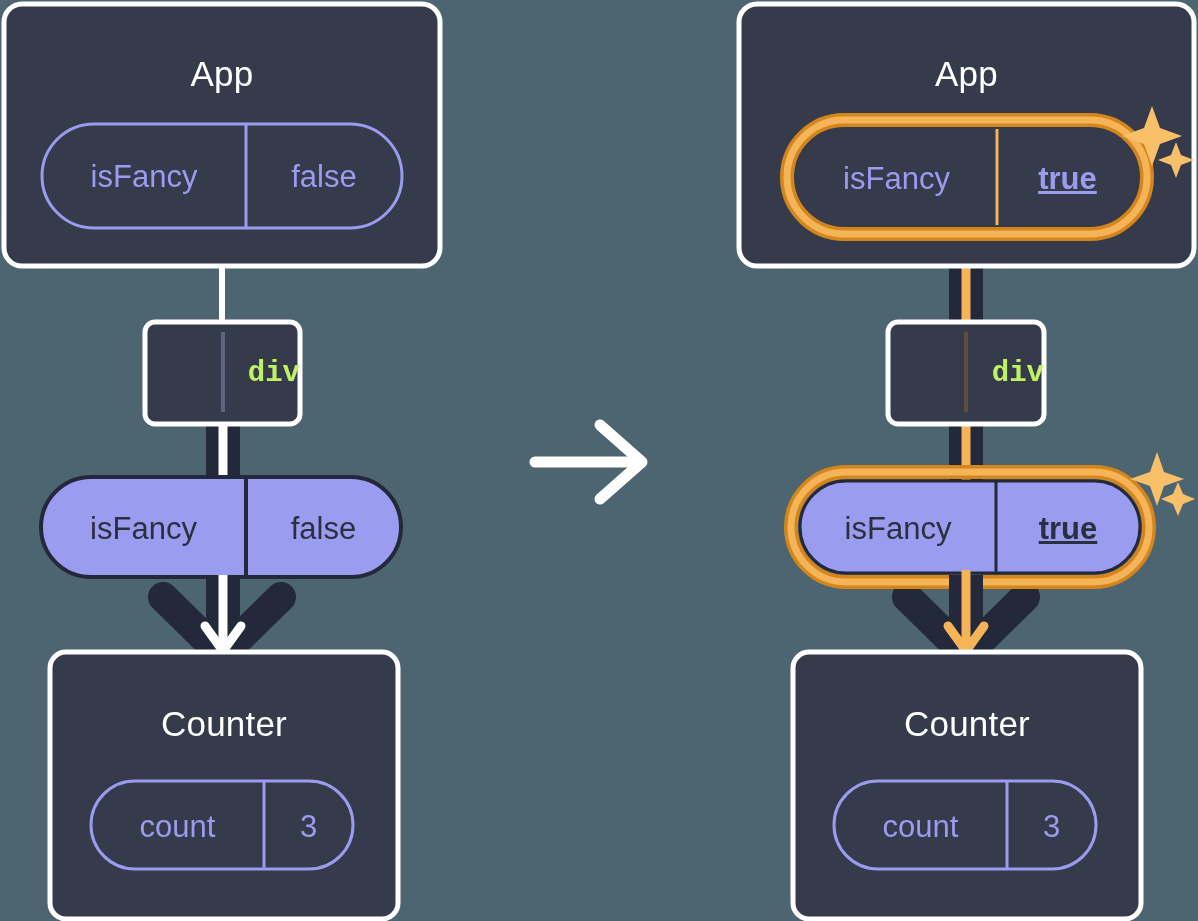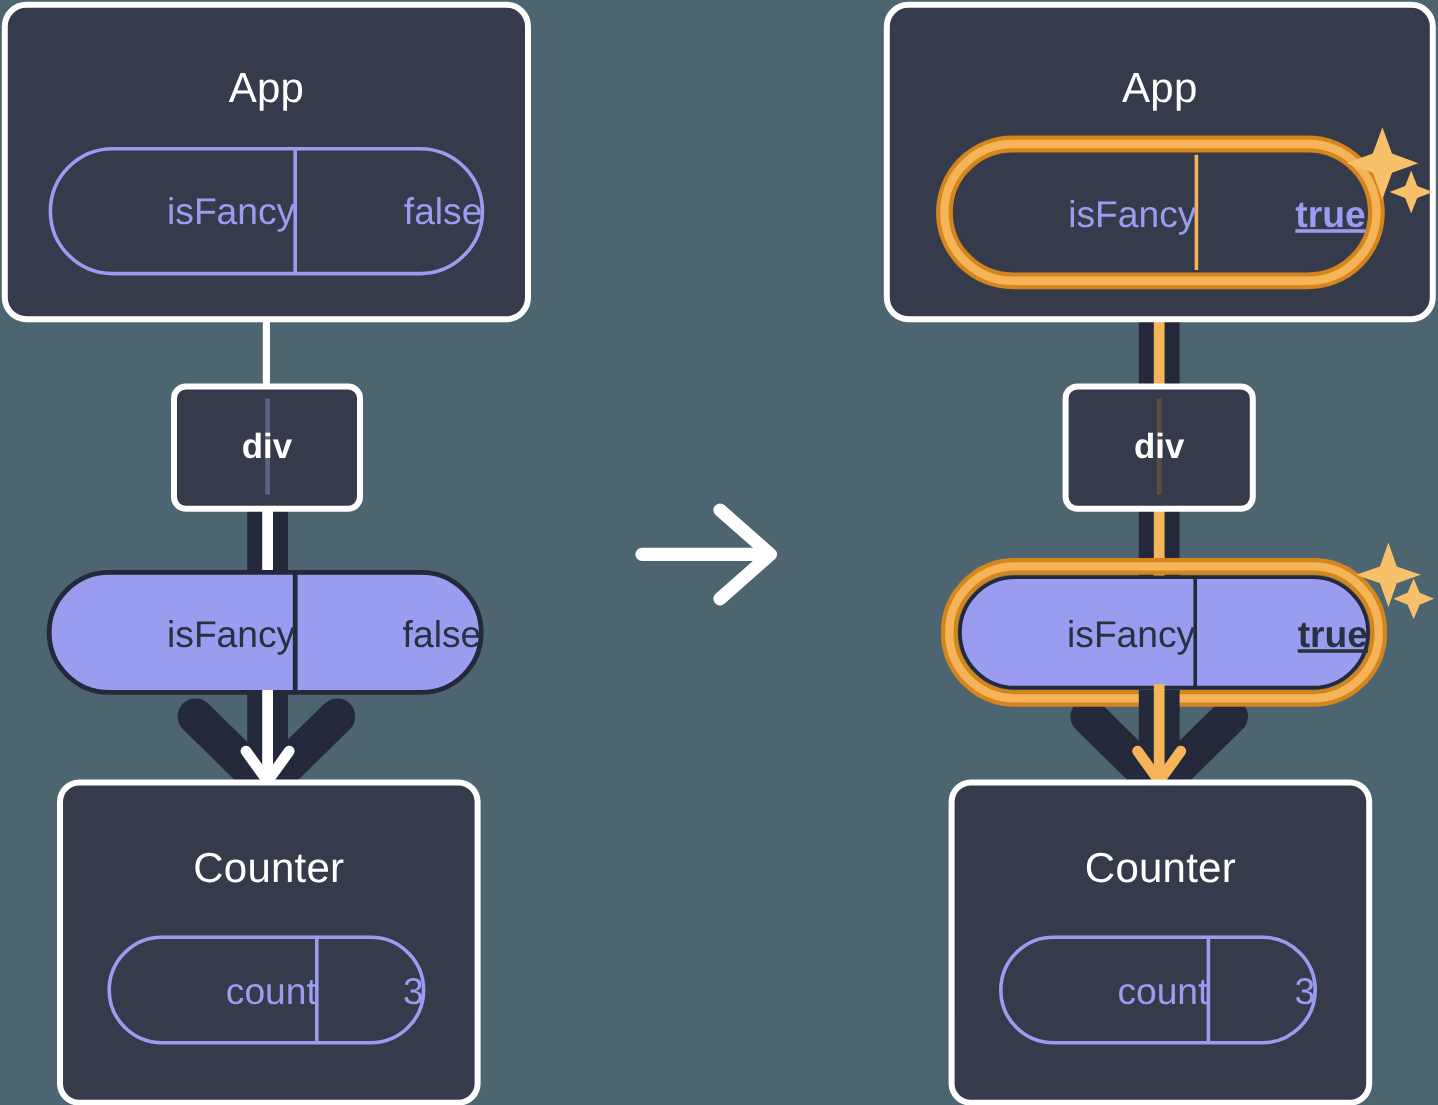--- a/index.html
+++ b/index.html
@@ -31,24 +31,25 @@
     pointer-events: none;
   }
   .node-title {
     color: #ffffff;
     font-size: 35px;
     font-weight: 400;
     letter-spacing: 0.2px;
     text-align: center;
   }
   .div-title {
-    color: #ffffff;
+    color: #bef264;
     font-size: 29px;
     font-weight: 700;
-    text-align: center;
+    text-align: right;
+    font-family: Liberation Mono, monospace;
   }
   .pill-key-outline {
     color: #9a9cf0;
     font-size: 31px;
     font-weight: 400;
   }
   .pill-val-outline {
     color: #9a9cf0;
     font-size: 31px;
     font-weight: 400;
@@ -60,21 +61,21 @@
   }
   .pill-val-filled {
     color: #2b3040;
     font-size: 31px;
     font-weight: 400;
   }
   .bold {
     font-weight: 700;
     text-decoration: underline;
   }
-  .ctr { text-align: right; }
+  .ctr { text-align: center; }
 </style>
 </head>
 <body>
 
 <div id="stage">
 
   <svg class="layer" viewBox="0 0 1198 921">
 
     <g>
 

